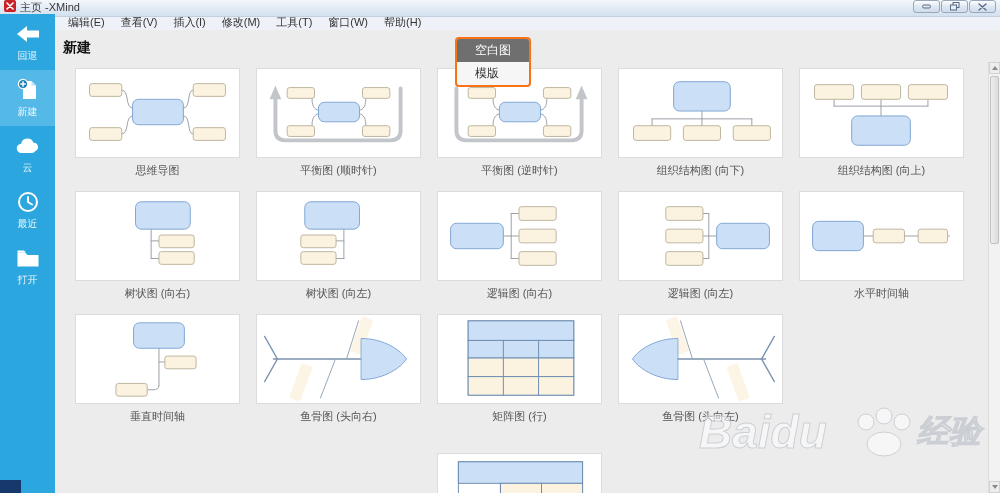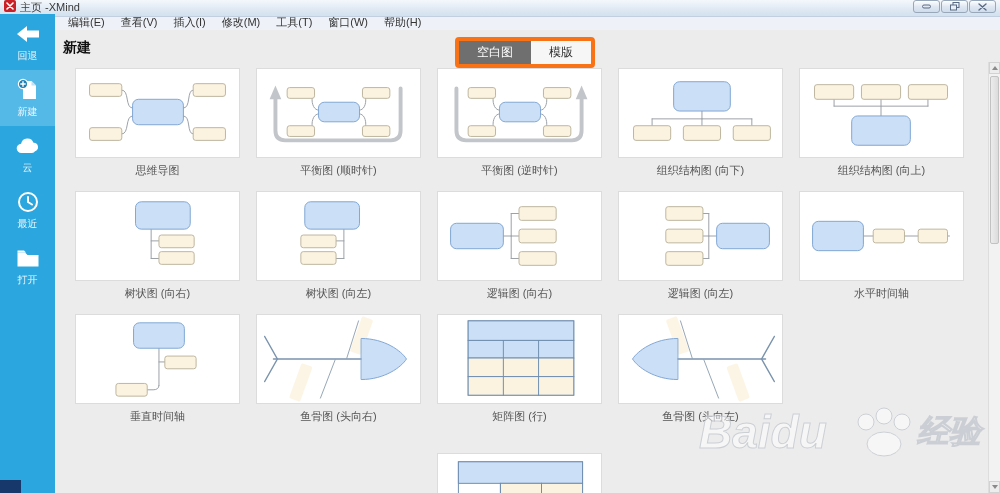--- a/index.html
+++ b/index.html
@@ -33,22 +33,22 @@
   .sidebar{position:absolute;left:0;top:14px;bottom:0;width:55px;background:#2ca6de;z-index:3;}
   .side-item{display:flex;flex-direction:column;align-items:center;padding:8px 0 7px;cursor:pointer;}
   .side-item.selected{background:#55b9e8;}
   .side-icon{height:24px;display:flex;align-items:center;justify-content:center;}
   .side-label{font-size:10px;color:#eaf7fd;margin-top:3px;}
   .corner-dark{position:absolute;left:0;bottom:0;width:21px;height:13px;background:#17386b;z-index:4;}
   
   .main{position:absolute;left:55px;top:30px;right:0;bottom:0;background:#ececec;overflow:hidden;}
   .page-header{height:32px;position:relative;}
   .page-title{position:absolute;left:8px;top:9px;font-size:14px;font-weight:bold;color:#111;}
-  .tabs{position:absolute;left:400px;top:7px;display:flex;border:4px solid #f97316;
-    border-radius:4px;overflow:hidden;background:#f6f6f6;}
+  .tabs{position:absolute;left:400px;top:7px;display:flex;border:2px solid #f97316;
+    border-radius:4px;overflow:hidden;background:#f6f6f6;flex-direction:column;}
   .tab{padding:3px 18px;font-size:12px;color:#333;cursor:pointer;}
   .tab.selected{background:#6f6f6f;color:#fff;}
   
   .grid{margin:6px 0 0 20px;width:895px;display:flex;flex-wrap:wrap;column-gap:16px;row-gap:14px;}
   .card{width:165px;cursor:pointer;}
   .thumb{width:165px;height:90px;background:#fff;border:1px solid #dcdcdc;box-sizing:border-box;}
   .thumb svg{display:block;}
   .caption{text-align:center;font-size:11px;color:#555;margin-top:5px;height:14px;white-space:nowrap;}
   .partial-card{position:absolute;left:382px;top:423px;}
   

